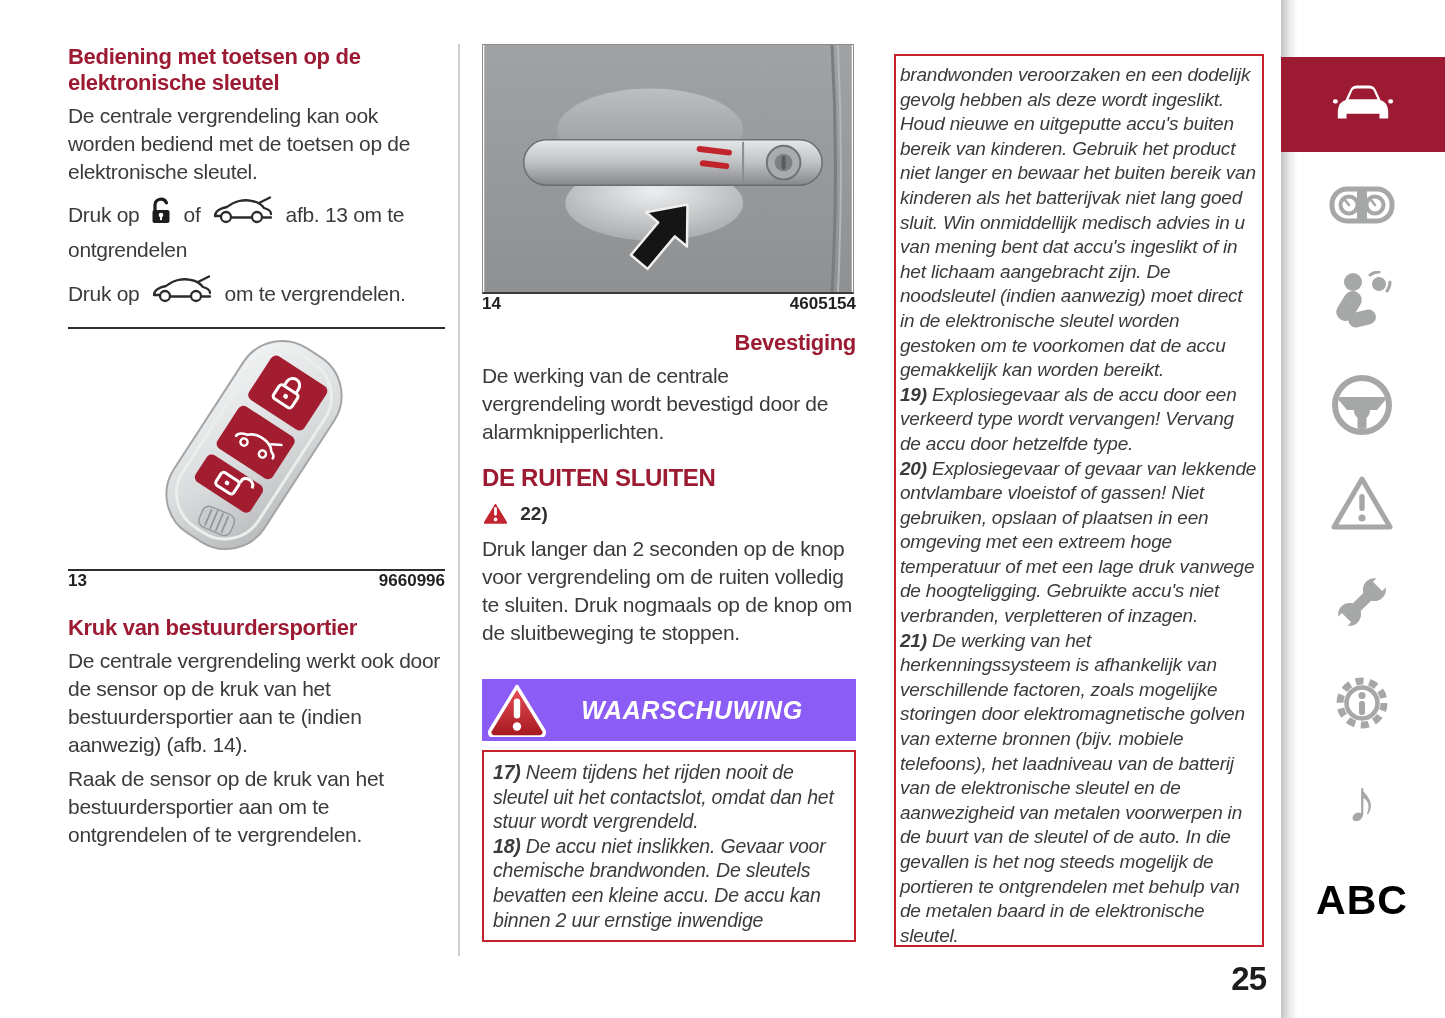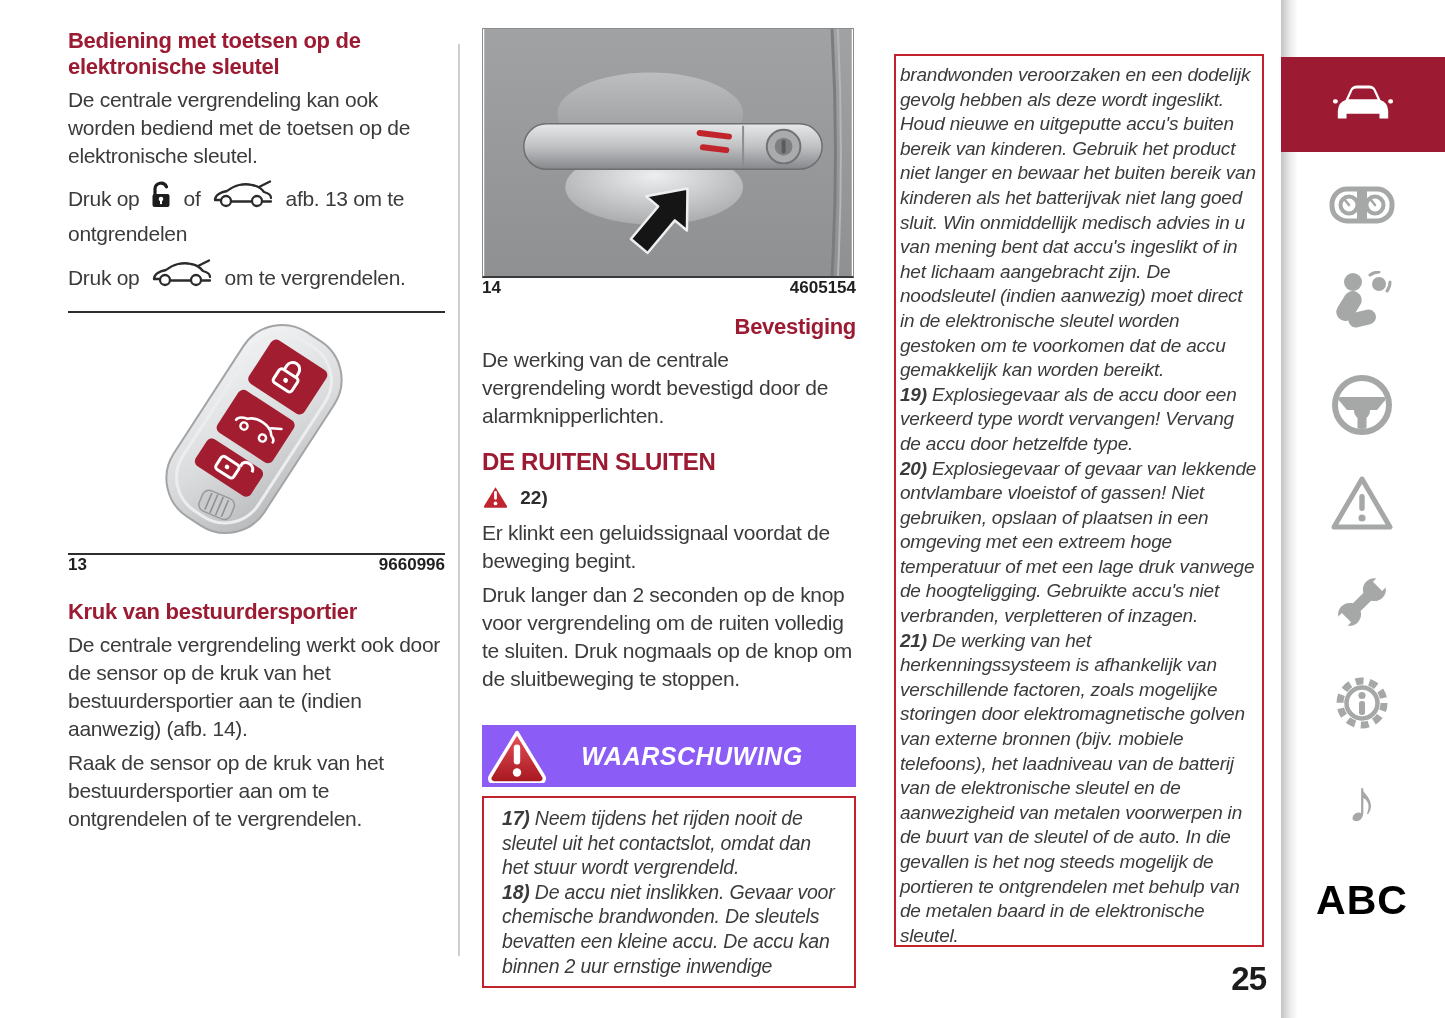--- a/index.html
+++ b/index.html
@@ -1,21 +1,21 @@
 <!DOCTYPE html>
 <html><head>
 <meta charset="utf-8">
 <style>
   * { margin:0; padding:0; box-sizing:border-box; }
   html,body { background:#ffffff; }
   body {
     width:1445px; height:1018px; position:relative; overflow:hidden;
     font-family:"Liberation Sans", sans-serif; color:#3b3b3b;
   }
-  .col { position:absolute; top:28px; }
+  .col { position:absolute; top:44px; }
   #col1 { left:68px; width:377px; }
   #col2 { left:482px; width:374px; }
   #divider { position:absolute; left:458px; top:44px; width:2px; height:912px; background:#cfcfcf; }
 
   h2.sec {
     color:#9c1b33; font-size:22px; line-height:26px; font-weight:bold; letter-spacing:-0.3px;
   }
   h2.caps { font-size:24px; line-height:28px; }
   p.body { font-size:21px; line-height:28px; letter-spacing:-0.3px; margin-top:6px; }
   .druk-line { font-size:21px; line-height:30px; letter-spacing:-0.3px; margin-top:9px; }
@@ -37,21 +37,21 @@
   #warn-header {
     margin-top:32px; height:62px; background:#8b5cf6; position:relative;
     display:flex; align-items:center; justify-content:center;
   }
   #warn-header .tri { position:absolute; left:6px; top:3px; }
   #warn-title {
     color:#ffffff; font-weight:bold; font-style:italic; font-size:25px; letter-spacing:0.5px;
     padding-left:46px;
   }
   .warn-box {
-    border:2px solid #c2222c; padding:8px 18px; margin-top:9px;
+    border:2px solid #c2222c; padding:8px 9px; margin-top:9px;
   }
   .warn-item, .warn-para {
     font-style:italic; font-size:19.5px; line-height:24.6px; letter-spacing:-0.2px; color:#3b3b3b;
   }
   .warn-item b { font-style:italic; }
   #col3 {
     position:absolute; left:894px; top:54px; width:370px; height:893px;
     border:2px solid #c2222c; padding:7px 4px; overflow:hidden;
   }
   #col3 .warn-item, #col3 .warn-para { font-size:19px; line-height:24.6px; }
@@ -217,21 +217,20 @@
 
   <h2 class="sec caps" id="ruiten-h">DE RUITEN SLUITEN</h2>
   <p class="note-ref">
     <span class="inline-icon"><svg width="27" height="24" viewBox="0 0 58 52">
       <path d="M29 4 L55 47 a4 4 0 0 1 -3.4 6 H6.4 a4 4 0 0 1 -3.4 -6 Z" fill="#c22530" stroke="#fff" stroke-width="3" stroke-linejoin="round"></path>
       <rect x="26" y="15" width="6" height="19" rx="3" fill="#fff"></rect>
           <circle cx="29" cy="42" r="4" fill="#fff"></circle>
     </svg></span>
     <span>22)</span>
   </p>
-  <p class="body">Er klinkt een geluidssignaal voordat de beweging begint.</p>
   <p class="body">Druk langer dan 2 seconden op de knop voor vergrendeling om de ruiten volledig te sluiten. Druk nogmaals op de knop om de sluitbeweging te stoppen.</p>
 
   <div id="warn-header">
     <span class="tri"><svg width="58" height="55" viewBox="0 0 58 52">
       <defs>
             <linearGradient id="wtg" x1="0" y1="0" x2="0" y2="1">
         <stop offset="0" stop-color="#e85158"></stop>
               <stop offset="1" stop-color="#a5161f"></stop>
       </linearGradient>
           </defs>

